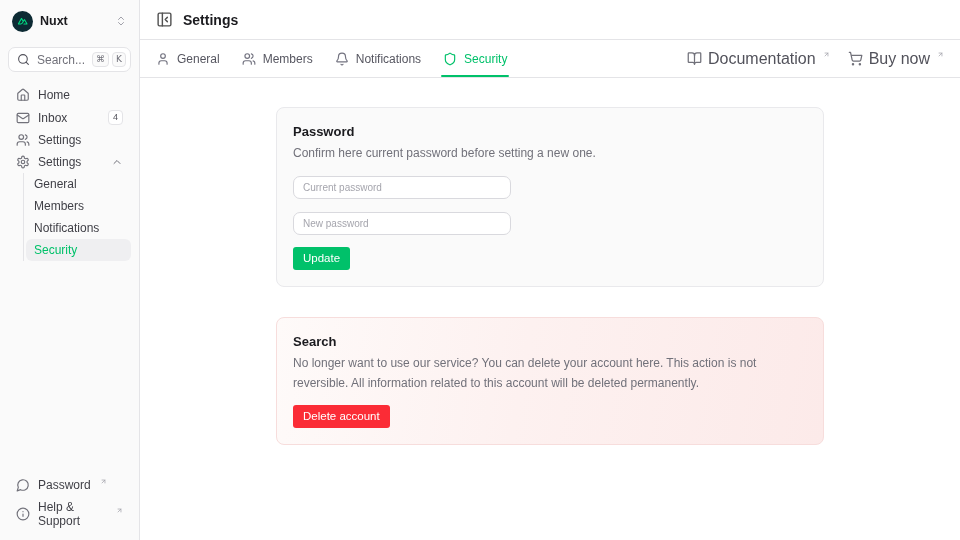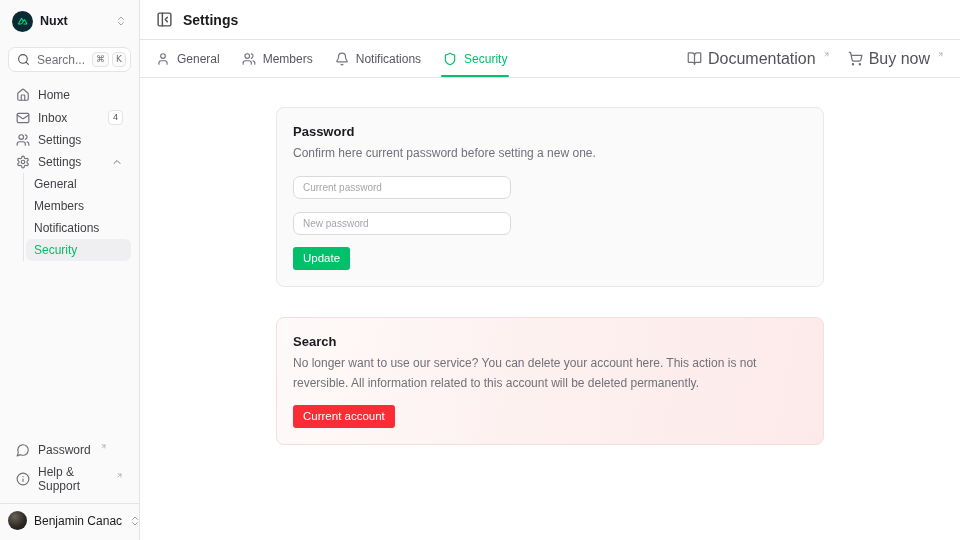--- a/index.html
+++ b/index.html
@@ -178,28 +178,20 @@
           <path d="M12 16v-4"></path>
           <path d="M12 8h.01"></path>
         </svg>
       <span>Help &amp; Support</span>
       <svg class="ext" width="7" height="7" viewBox="0 0 24 24" fill="none" stroke="currentColor" stroke-width="2.5" stroke-linecap="round" stroke-linejoin="round">
           <path d="M7 7h10v10"></path>
           <path d="M7 17 17 7"></path>
         </svg>
     </div>
 
-    <div class="user-row">
-      <span class="avatar"></span>
-      <span class="user-name">Benjamin Canac</span>
-      <svg class="caret" width="12" height="12" viewBox="0 0 24 24" fill="none" stroke="currentColor" stroke-width="2" stroke-linecap="round" stroke-linejoin="round">
-          <path d="m7 15 5 5 5-5"></path>
-          <path d="m7 9 5-5 5 5"></path>
-        </svg>
-    </div>
   </aside>
 
   <main class="main">
 
     <header class="main-header">
       <span class="collapse-btn">
         <svg width="17" height="17" viewBox="0 0 24 24" fill="none" stroke="currentColor" stroke-width="2" stroke-linecap="round" stroke-linejoin="round">
             <rect width="18" height="18" x="3" y="3" rx="2"></rect>
             <path d="M9 3v18"></path>
             <path d="m16 15-3-3 3-3"></path>
@@ -272,18 +264,18 @@
         <h2>Password</h2>
         <p>Confirm here current password before setting a new one.</p>
         <input type="password" class="pw-input" placeholder="Current password" style="">
         <input type="password" class="pw-input" placeholder="New password" style="">
         <button class="btn btn-update">Update</button>
       </section>
 
       <section class="card card-danger">
         <h2>Search</h2>
         <p>No longer want to use our service? You can delete your account here. This action is not reversible. All information related to this account will be deleted permanently.</p>
-        <button class="btn btn-delete">Current account</button>
+        <button class="btn btn-delete">Delete account</button>
       </section>
 
     </div>
   </main>
 </div>
 
 </body></html>

